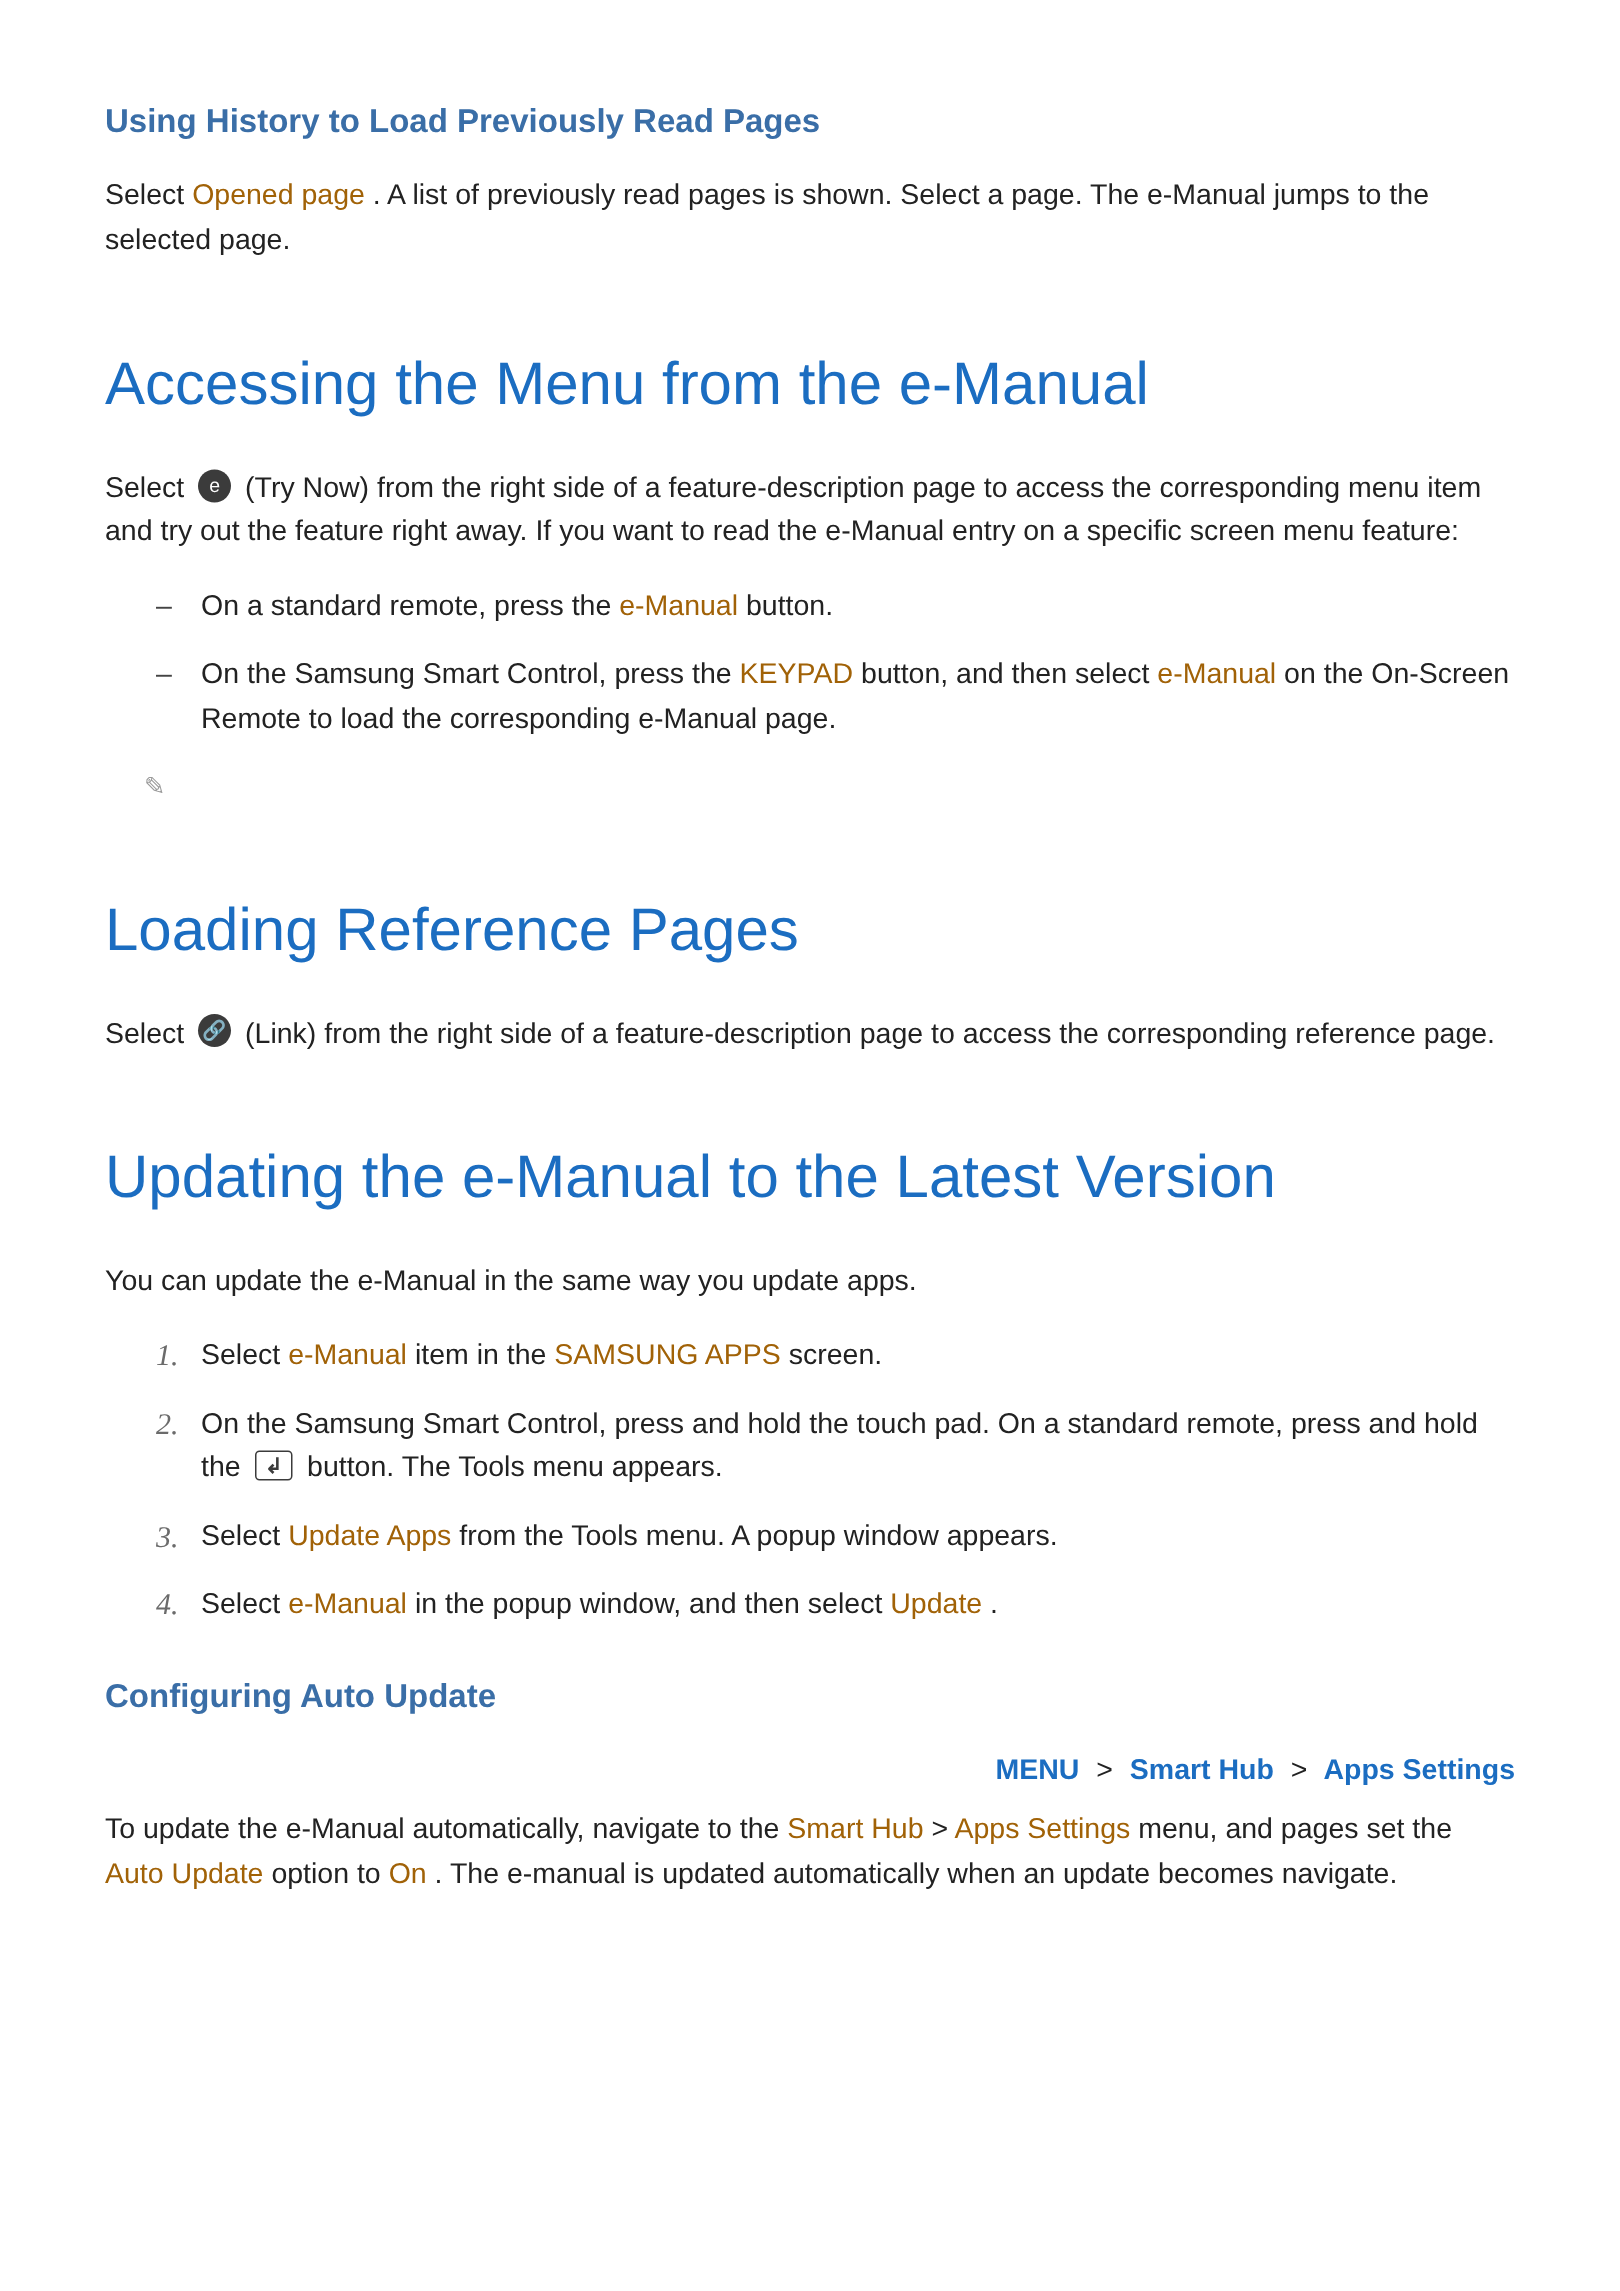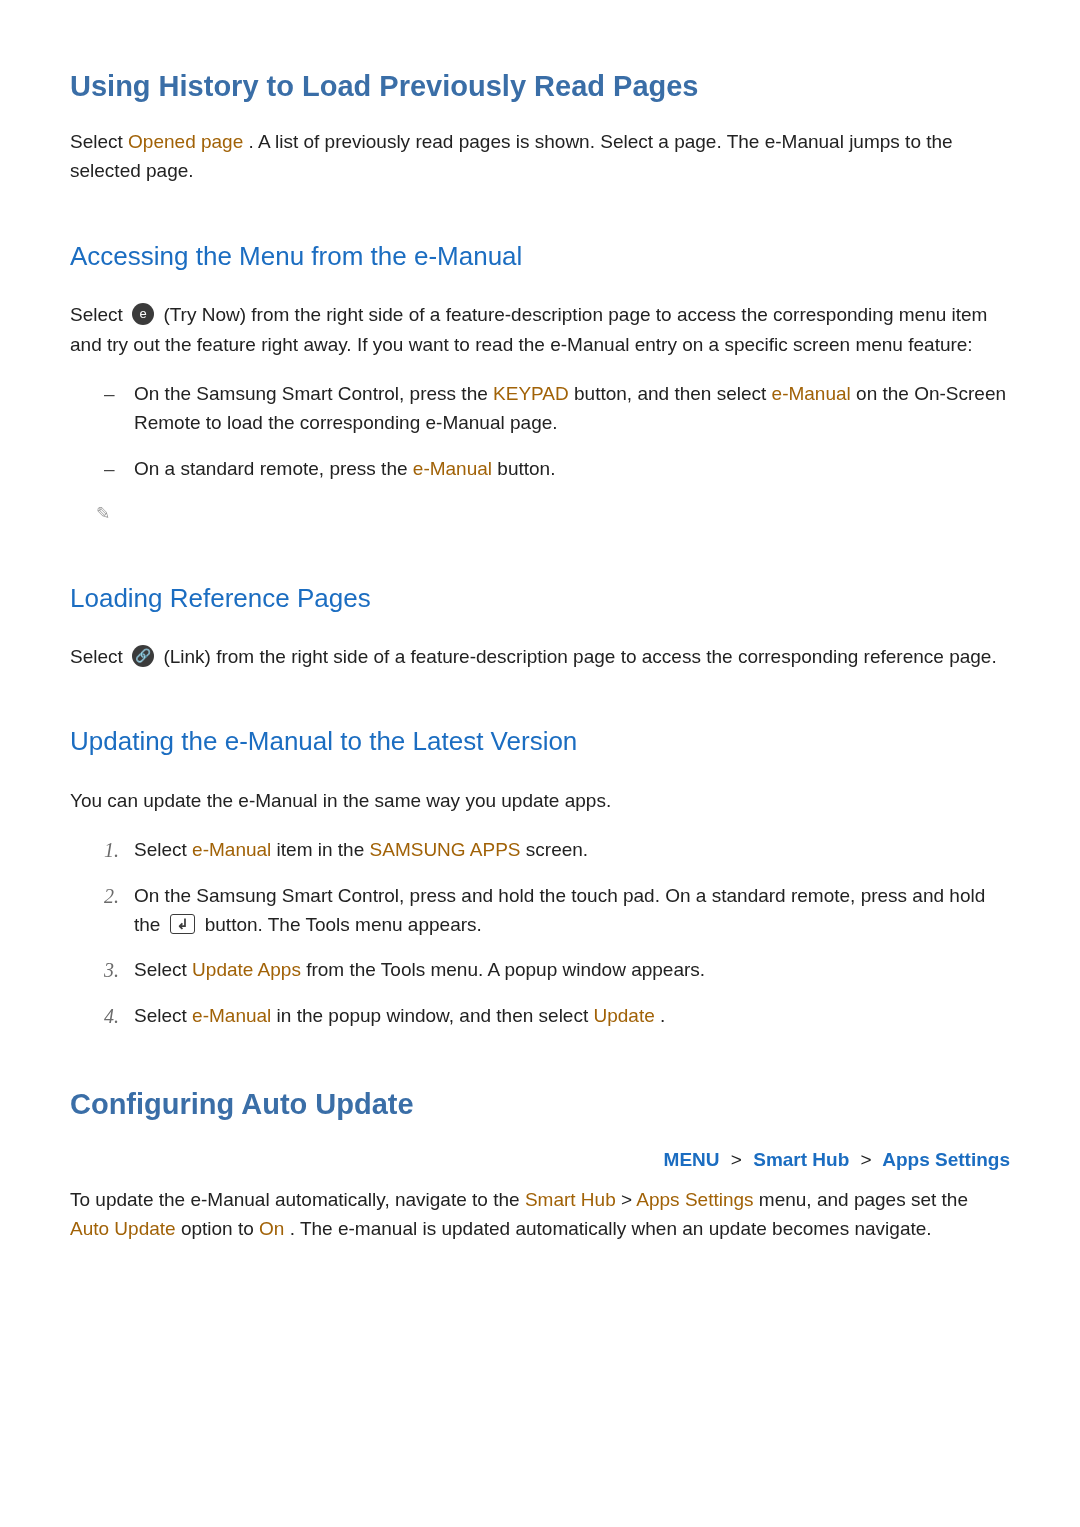--- a/index.html
+++ b/index.html
@@ -3,24 +3,24 @@
 <meta charset="utf-8">
 <style>
   html,body{margin:0;padding:0;background:#fff;}
   body{
     width:1080px;min-height:1527px;box-sizing:border-box;
     padding:64px 70px 0 70px;
     font-family:"Segoe UI",Arial,Helvetica,sans-serif;
     color:#222;font-size:19px;line-height:1.55;
   }
   .h-sub{   
-    color:#3a6ea7;font-weight:600;font-size:29px;margin:0 0 18px 0;
+    color:#3a6ea7;font-weight:600;font-size:22px;margin:0 0 18px 0;
   }
   .h-main{  
-    color:#1b6dc1;font-weight:400;font-size:26px;margin:50px 0 24px 0;
+    color:#1b6dc1;font-weight:400;font-size:40px;margin:50px 0 24px 0;
   }
   p{margin:0 0 20px 0;}
   .hl{color:#a16207;}           
   .dash-list{list-style:none;margin:0 0 16px 0;padding:0 0 0 34px;}
   .dash-list>li{position:relative;margin:0 0 16px 0;padding-left:30px;}
   .dash-list>li::before{content:"–";position:absolute;left:0;color:#444;}
   ol.num{list-style:none;margin:0 0 24px 0;padding:0 0 0 34px;}
   ol.num>li{position:relative;margin:0 0 16px 0;padding-left:30px;}
   ol.num>li>.num-lbl{
     position:absolute;left:0;font-style:italic;color:#6b6b6b;font-family:Georgia,serif;font-size:20px;
@@ -51,30 +51,30 @@
 </p>
 
 <h2 class="h-main">Accessing the Menu from the e-Manual</h2>
 <p>
   <span>Select </span>
   <span class="icon-badge">e</span>
   <span> (Try Now) from the right side of a feature-description page to access the corresponding menu item and try out the feature right away. If you want to read the e-Manual entry on a specific screen menu feature:</span>
 </p>
 <ul class="dash-list">
   <li>
+    <span>On a standard remote, press the </span>
+    <span class="hl">e-Manual</span>
+    <span> button.</span>
+  </li>
+  <li>
     <span>On the Samsung Smart Control, press the </span>
     <span class="hl">KEYPAD</span>
     <span> button, and then select </span>
     <span class="hl">e-Manual</span>
     <span> on the On-Screen Remote to load the corresponding e-Manual page.</span>
-  </li>
-  <li>
-    <span>On a standard remote, press the </span>
-    <span class="hl">e-Manual</span>
-    <span> button.</span>
   </li>
 </ul>
 <div class="note-row">
   <span class="icon-pencil">✎</span>
 </div>
 
 <h2 class="h-main">Loading Reference Pages</h2>
 <p>
   <span>Select </span>
   <span class="icon-badge">🔗</span>
@@ -107,21 +107,21 @@
   <li>
     <span class="num-lbl">4.</span>
     <span>Select </span>
     <span class="hl">e-Manual</span>
     <span> in the popup window, and then select </span>
     <span class="hl">Update</span>
     <span>.</span>
   </li>
 </ol>
 
-<h3 class="h-sub" style="margin-top:52px;">Configuring Auto Update</h3>
+<h3 class="h-sub" style="margin-top:29px;">Configuring Auto Update</h3>
 <div class="breadcrumb">
   <span>MENU</span>
   <span class="sep">&gt;</span>
   <span>Smart Hub</span>
   <span class="sep">&gt;</span>
   <span>Apps Settings</span>
 </div>
 <p>
   <span>To update the e-Manual automatically, navigate to the </span>
   <span class="hl">Smart Hub</span>

